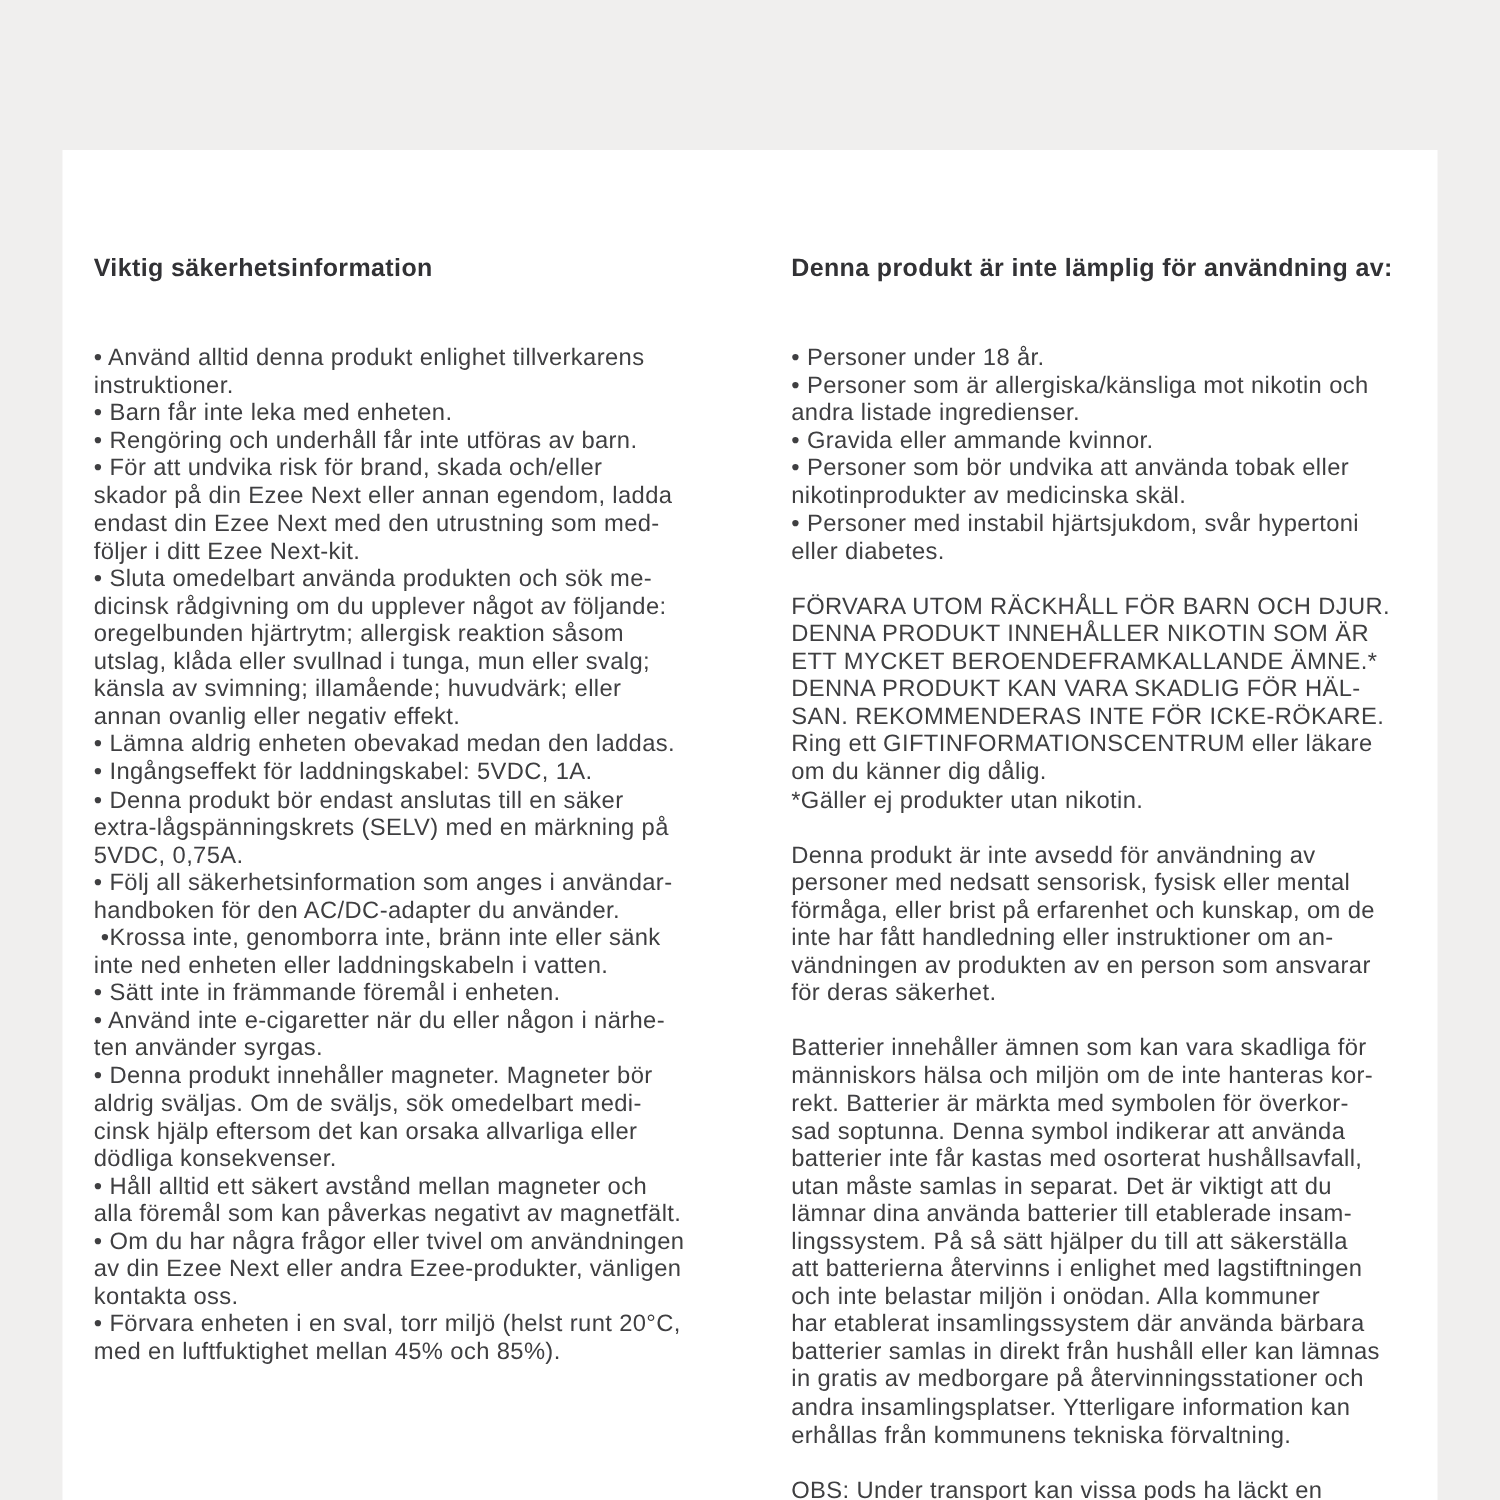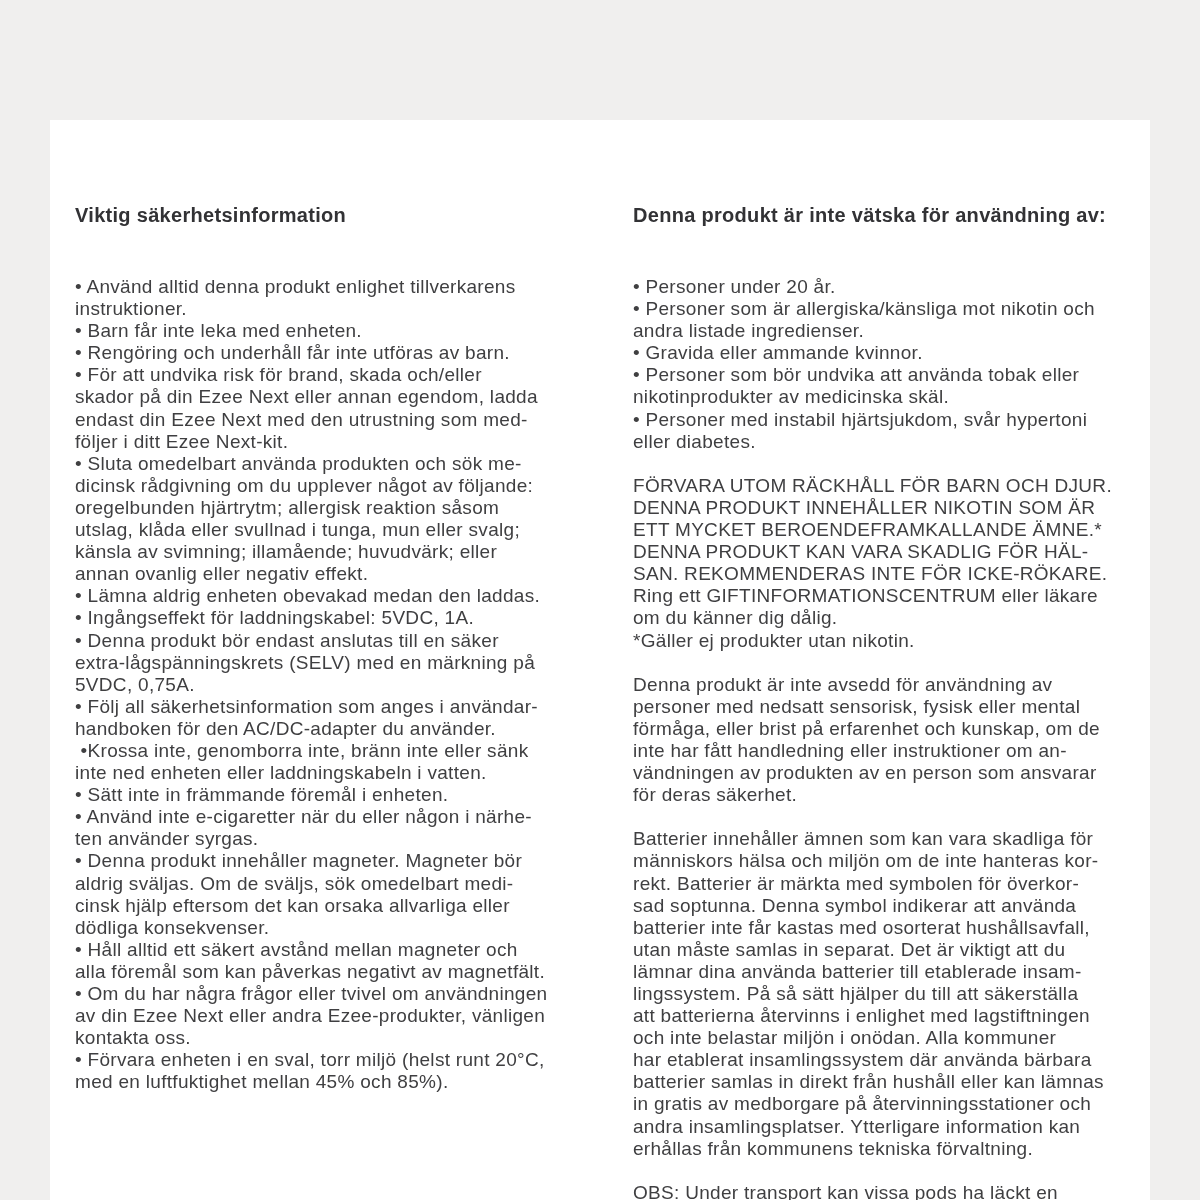--- a/index.html
+++ b/index.html
@@ -104,22 +104,22 @@
 • Håll alltid ett säkert avstånd mellan magneter och
 alla föremål som kan påverkas negativt av magnetfält.
 • Om du har några frågor eller tvivel om användningen
 av din Ezee Next eller andra Ezee-produkter, vänligen
 kontakta oss.
 • Förvara enheten i en sval, torr miljö (helst runt 20°C,
 med en luftfuktighet mellan 45% och 85%).</div>
     </div>
 
     <div class="col col-right">
-      <h2 class="heading">Denna produkt är inte vätska för användning av:</h2>
-      <div class="body-text">• Personer under 20 år.
+      <h2 class="heading">Denna produkt är inte lämplig för användning av:</h2>
+      <div class="body-text">• Personer under 18 år.
 • Personer som är allergiska/känsliga mot nikotin och
 andra listade ingredienser.
 • Gravida eller ammande kvinnor.
 • Personer som bör undvika att använda tobak eller
 nikotinprodukter av medicinska skäl.
 • Personer med instabil hjärtsjukdom, svår hypertoni
 eller diabetes.</div>
       <div class="body-text para">FÖRVARA UTOM RÄCKHÅLL FÖR BARN OCH DJUR.
 DENNA PRODUKT INNEHÅLLER NIKOTIN SOM ÄR
 ETT MYCKET BEROENDEFRAMKALLANDE ÄMNE.*

